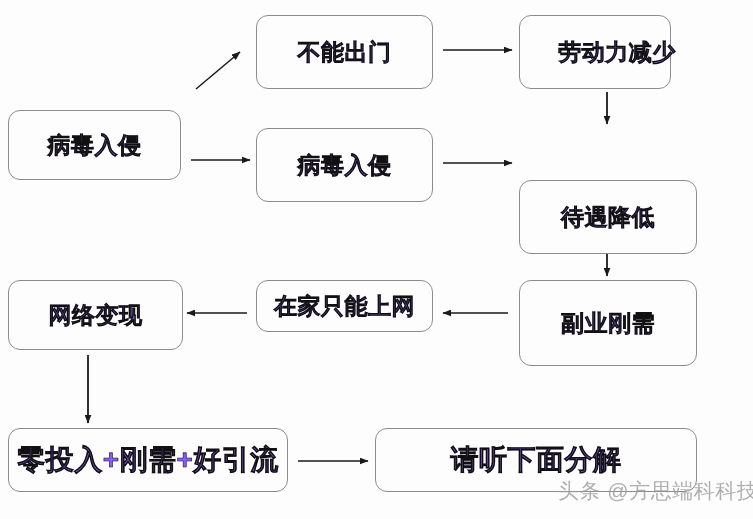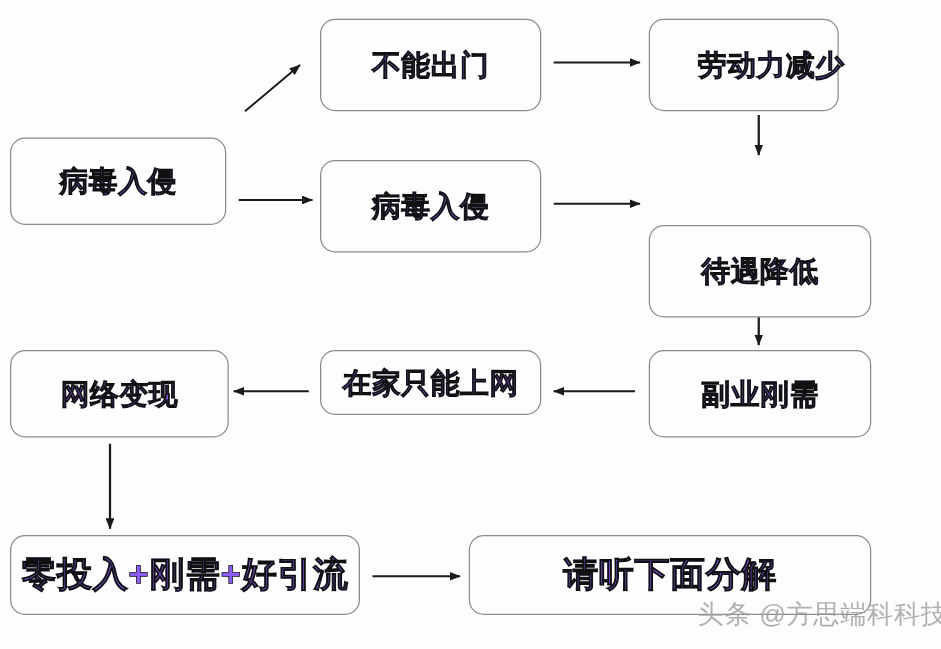--- a/index.html
+++ b/index.html
@@ -104,21 +104,21 @@
   </div>
 
   <div class="node" style="left:256px; top:128px; width:177px; height:74px;">
     <span class="node-label">病毒入侵</span>
   </div>
 
   <div class="node" style="left:519px; top:140px; width:178px; height:74px;margin-top:40px;">
     <span class="node-label">待遇降低</span>
   </div>
 
-  <div class="node" style="left:519px; top:280px; width:178px; height:70px;">
+  <div class="node" style="left:519px; top:280px; width:178px; height:86px;">
     <span class="node-label">副业刚需</span>
   </div>
 
   <div class="node" style="left:256px; top:280px; width:177px; height:52px;">
     <span class="node-label">在家只能上网</span>
   </div>
 
   <div class="node" style="left:8px; top:280px; width:175px; height:70px;">
     <span class="node-label">网络变现</span>
   </div>

